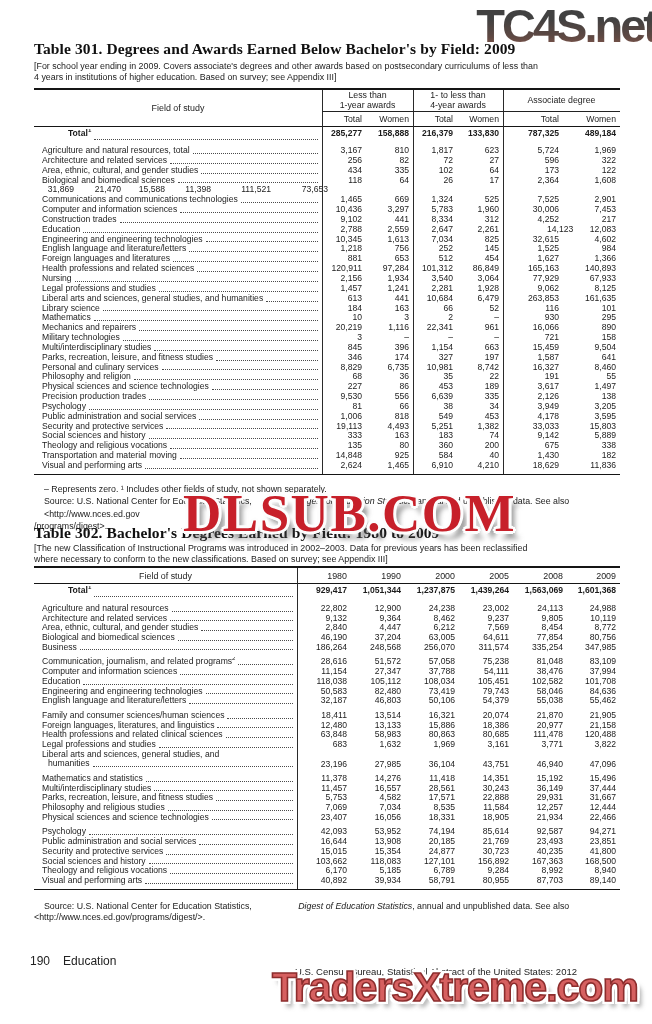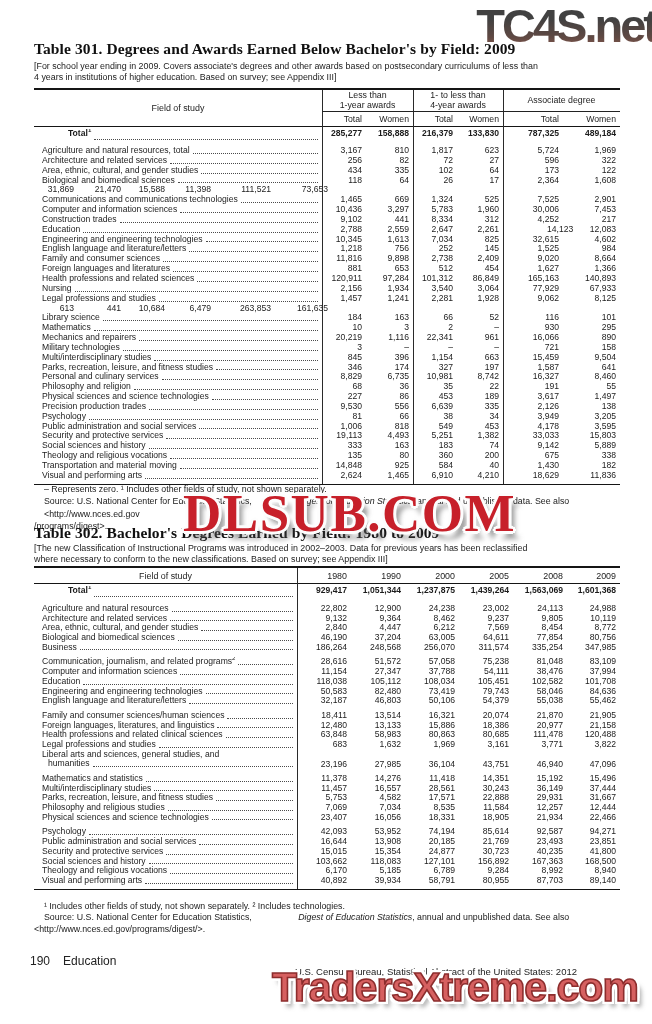--- a/index.html
+++ b/index.html
@@ -280,32 +280,20 @@
           </div>
           <span class="num" style="width: 44px;">1,218</span>
           <span class="num" style="width: 47px;">756</span>
           <span class="num" style="width: 44px;">252</span>
           <span class="num" style="width: 46px;">145</span>
           <span class="num" style="width: 60px;">1,525</span>
           <span class="num" style="width: 57px;">984</span>
         </div>
         <div class="trow">
           <div class="lbl">
-            <span class="txt">Family and consumer sciences</span>
-            <span class="leader"></span>
-          </div>
-          <span class="num" style="width: 44px;">11,816</span>
-          <span class="num" style="width: 47px;">9,898</span>
-          <span class="num" style="width: 44px;">2,738</span>
-          <span class="num" style="width: 46px;">2,409</span>
-          <span class="num" style="width: 60px;">9,020</span>
-          <span class="num" style="width: 57px;">8,664</span>
-        </div>
-        <div class="trow">
-          <div class="lbl">
             <span class="txt">Foreign languages and literatures</span>
             <span class="leader"></span>
           </div>
           <span class="num" style="width: 44px;">881</span>
           <span class="num" style="width: 47px;">653</span>
           <span class="num" style="width: 44px;">512</span>
           <span class="num" style="width: 46px;">454</span>
           <span class="num" style="width: 60px;">1,627</span>
           <span class="num" style="width: 57px;">1,366</span>
         </div>
@@ -339,20 +327,24 @@
             <span class="leader"></span>
           </div>
           <span class="num" style="width: 44px;">1,457</span>
           <span class="num" style="width: 47px;">1,241</span>
           <span class="num" style="width: 44px;">2,281</span>
           <span class="num" style="width: 46px;">1,928</span>
           <span class="num" style="width: 60px;">9,062</span>
           <span class="num" style="width: 57px;">8,125</span>
         </div>
         <div class="trow">
+          <div class="lbl">
+            <span class="txt">Liberal arts and sciences, general studies, and humanities</span>
+            <span class="leader"></span>
+          </div>
           <span class="num" style="width: 44px;">613</span>
           <span class="num" style="width: 47px;">441</span>
           <span class="num" style="width: 44px;">10,684</span>
           <span class="num" style="width: 46px;">6,479</span>
           <span class="num" style="width: 60px;">263,853</span>
           <span class="num" style="width: 57px;">161,635</span>
         </div>
         <div class="trow">
           <div class="lbl">
             <span class="txt">Library science</span>
@@ -925,21 +917,20 @@
             <span class="num" style="width: 54px;">58,791</span>
             <span class="num" style="width: 54px;">80,955</span>
             <span class="num" style="width: 54px;">87,703</span>
             <span class="num" style="width: 53px;">89,140</span>
           </div>
         </div>
       </div>
   </div>
 
   <div class="abs foot" id="t302-foot" style="left:34px; top:901px;">
-    <div class="fnote">¹ Includes other fields of study, not shown separately. ² Includes technologies.</div>
     <div class="src"><span>Source: U.S. National Center for Education  Statistics, </span><i>Digest of Education Statistics</i><span>, annual and unpublished data. See also</span></div>
     <div class="src2">&lt;http://www.nces.ed.gov/programs/digest/&gt;.</div>
   </div>
 
   <div class="abs footer-left" style="left:30px; top:954px;">
     <span>190</span><span class="fl2">Education</span>
   </div>
   <div class="abs footer-right" style="left:295px; top:966px;">U.S. Census Bureau, Statistical Abstract of the United States: 2012</div>
 
   <div class="wm wm-bot">TradersXtreme.com</div>

